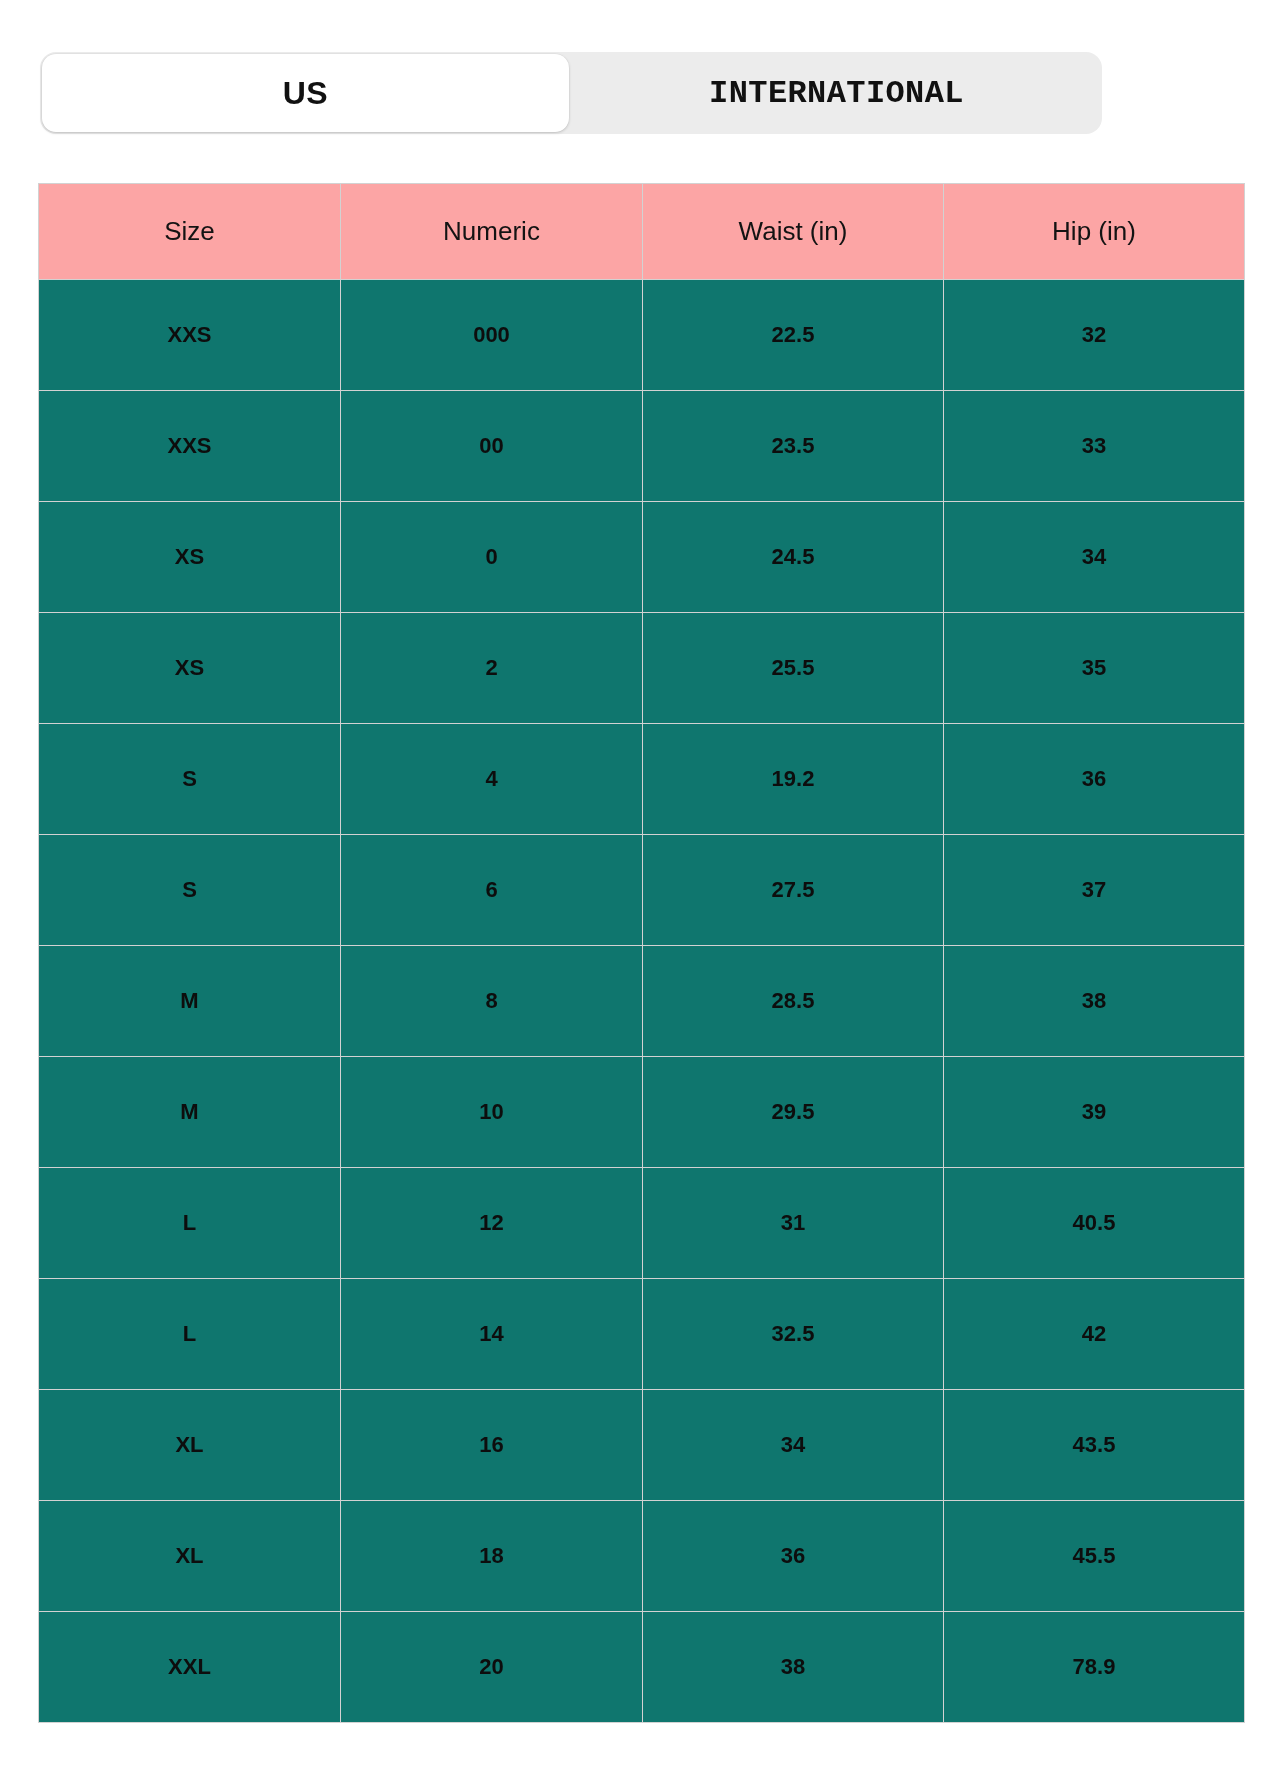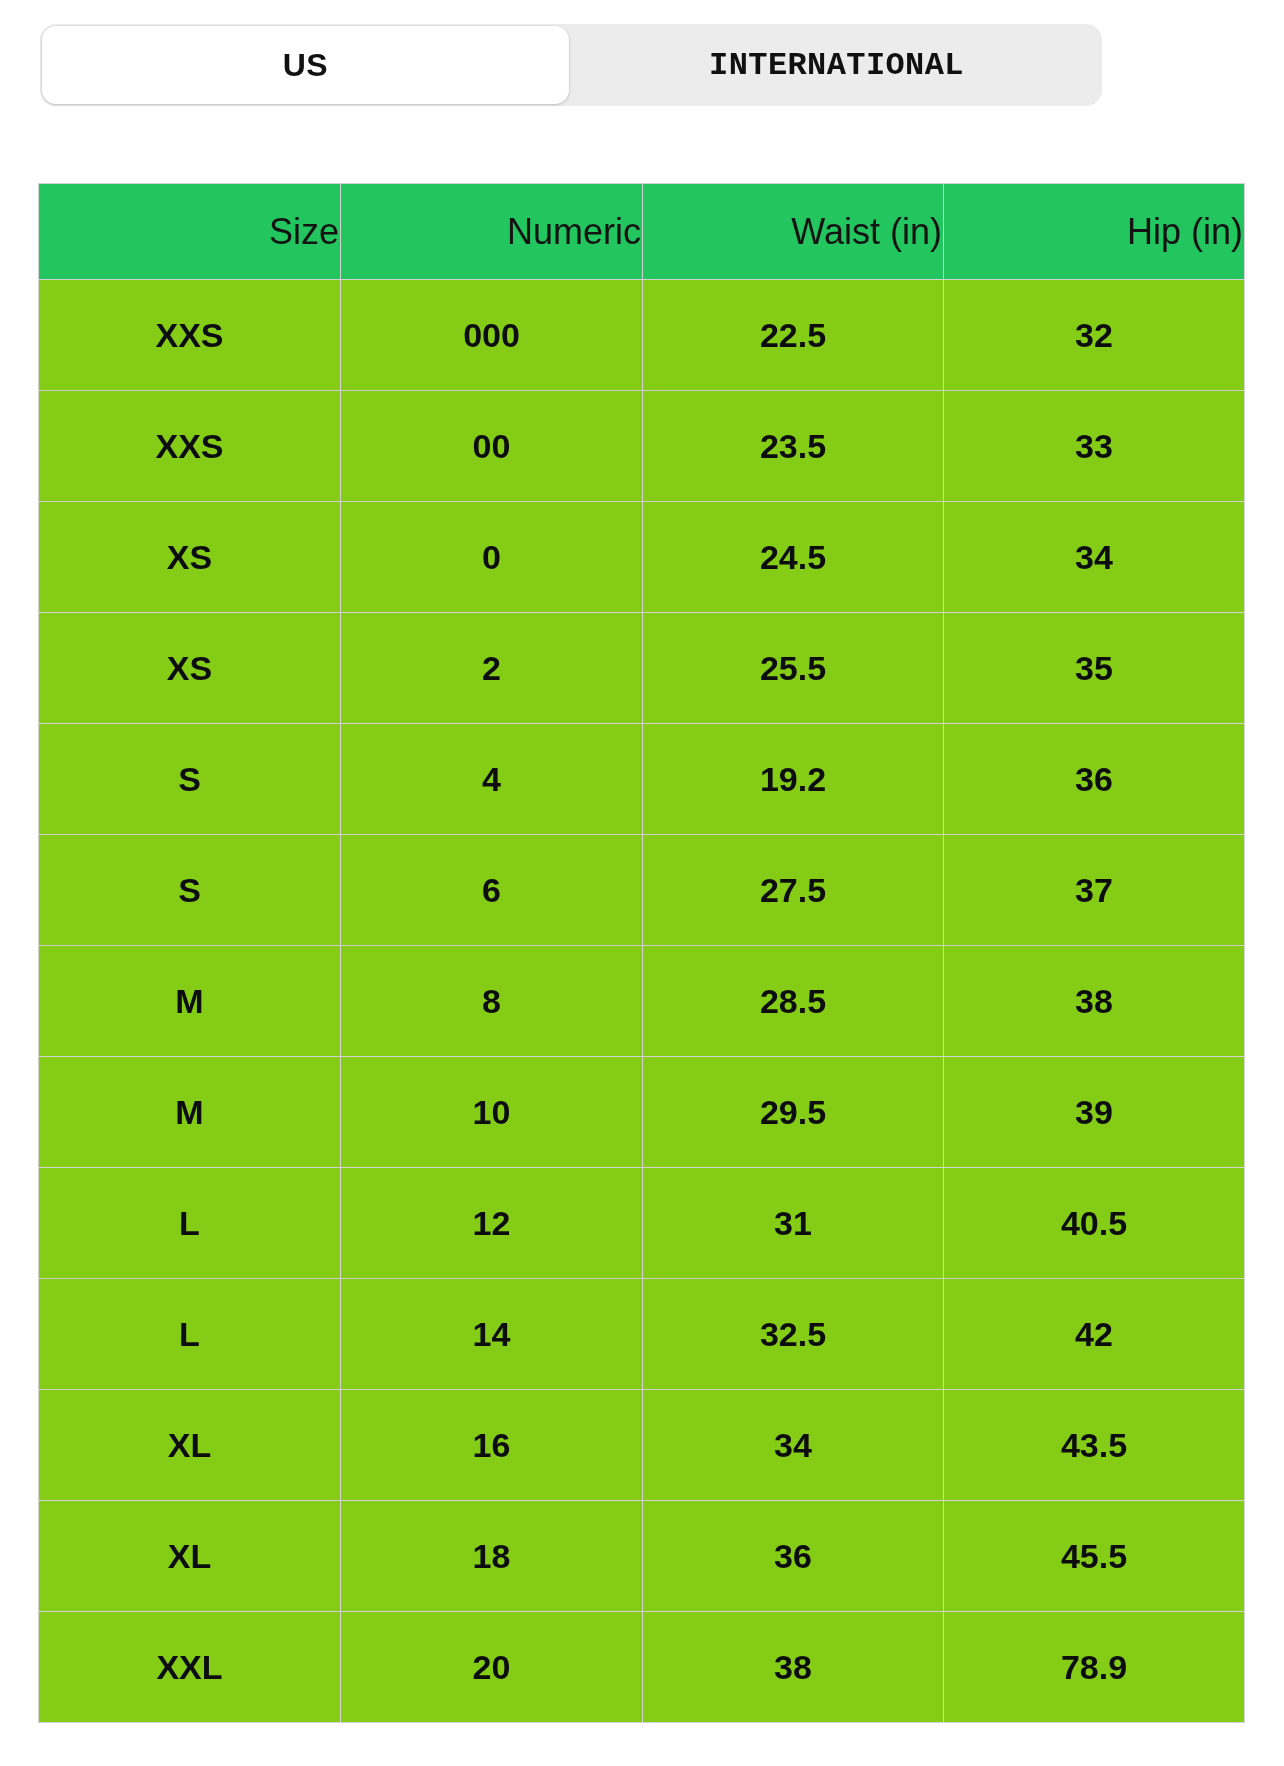--- a/index.html
+++ b/index.html
@@ -14,21 +14,21 @@
     font-family: "Liberation Sans", sans-serif;
     color: #111111;
     overflow: hidden;
     position: relative;
   }
 
   
   .segmented-wrap {
     position: absolute;
     left: 40px;
-    top: 24px;
+    top: 52px;
     width: 1062px;
     height: 82px;
     background: #ececec;
     border-radius: 16px;
     box-sizing: border-box;
     display: flex;
     align-items: stretch;
   }
   .segment {
     flex: 1 1 50%;
@@ -72,33 +72,32 @@
   table.size-table col.c-hip     { width: 301px; }
 
   table.size-table th,
   table.size-table td {
     border: 1px solid #d2d2d2;
     text-align: center;
     vertical-align: middle;
     box-sizing: border-box;
   }
   table.size-table th {
-    background: #22c55e;
+    background: #fca5a5;
     height: 96px;
-    font-size: 36px;
+    font-size: 26px;
     font-weight: 500;
     color: #131313;
-    text-align: right;
   }
   table.size-table td {
     height: 111px;
-    font-size: 34px;
+    font-size: 22px;
     font-weight: 600;
     color: #0d0d0d;
-    background: #84cc16;
+    background: #0f766e;
     margin-top: 20px;
   }
 </style>
 </head>
 <body>
 
 <div class="segmented-wrap">
   <div class="segment active">US</div>
   <div class="segment inactive">INTERNATIONAL</div>
 </div>

